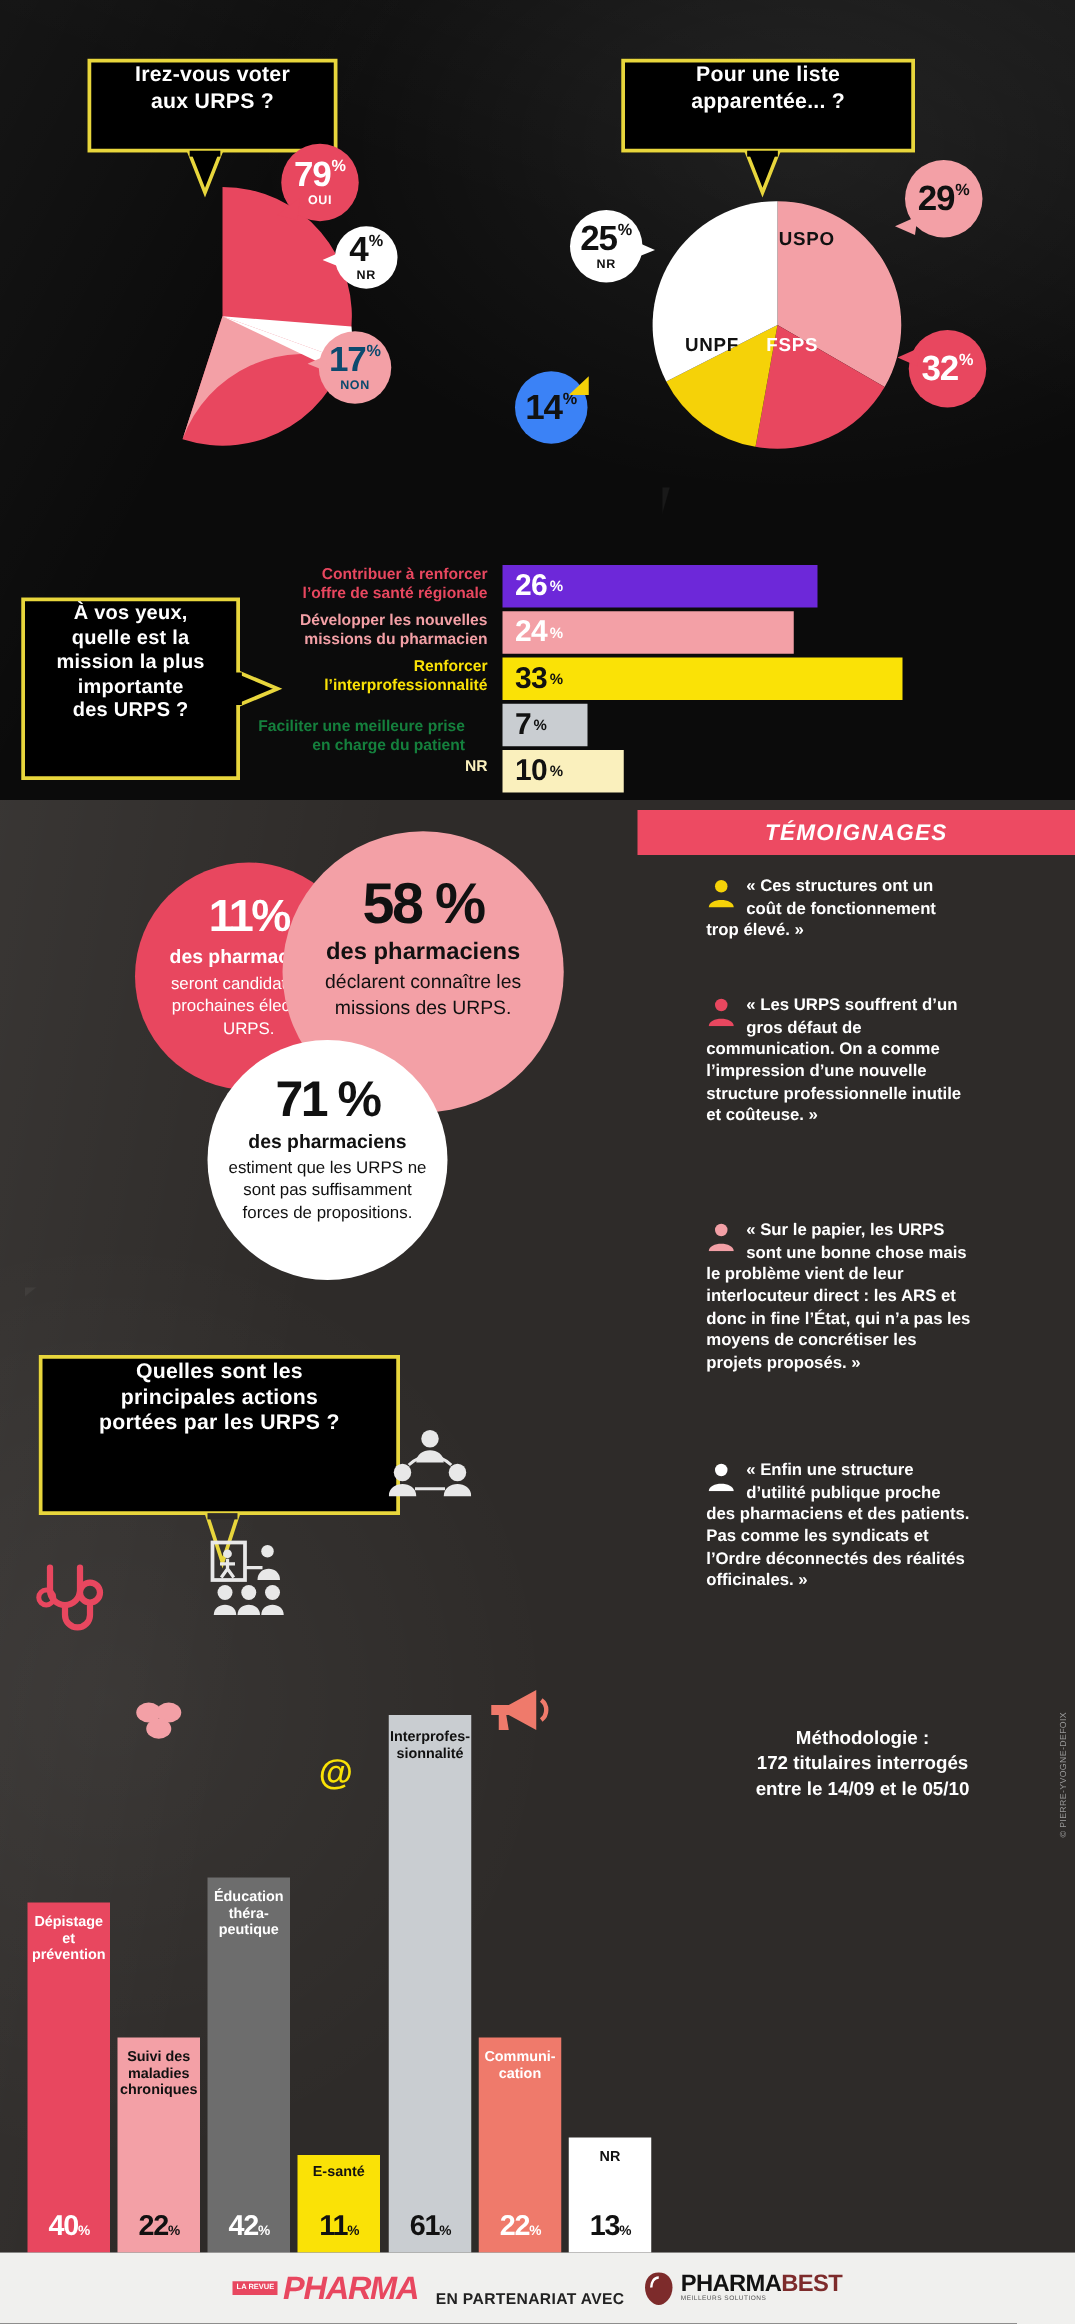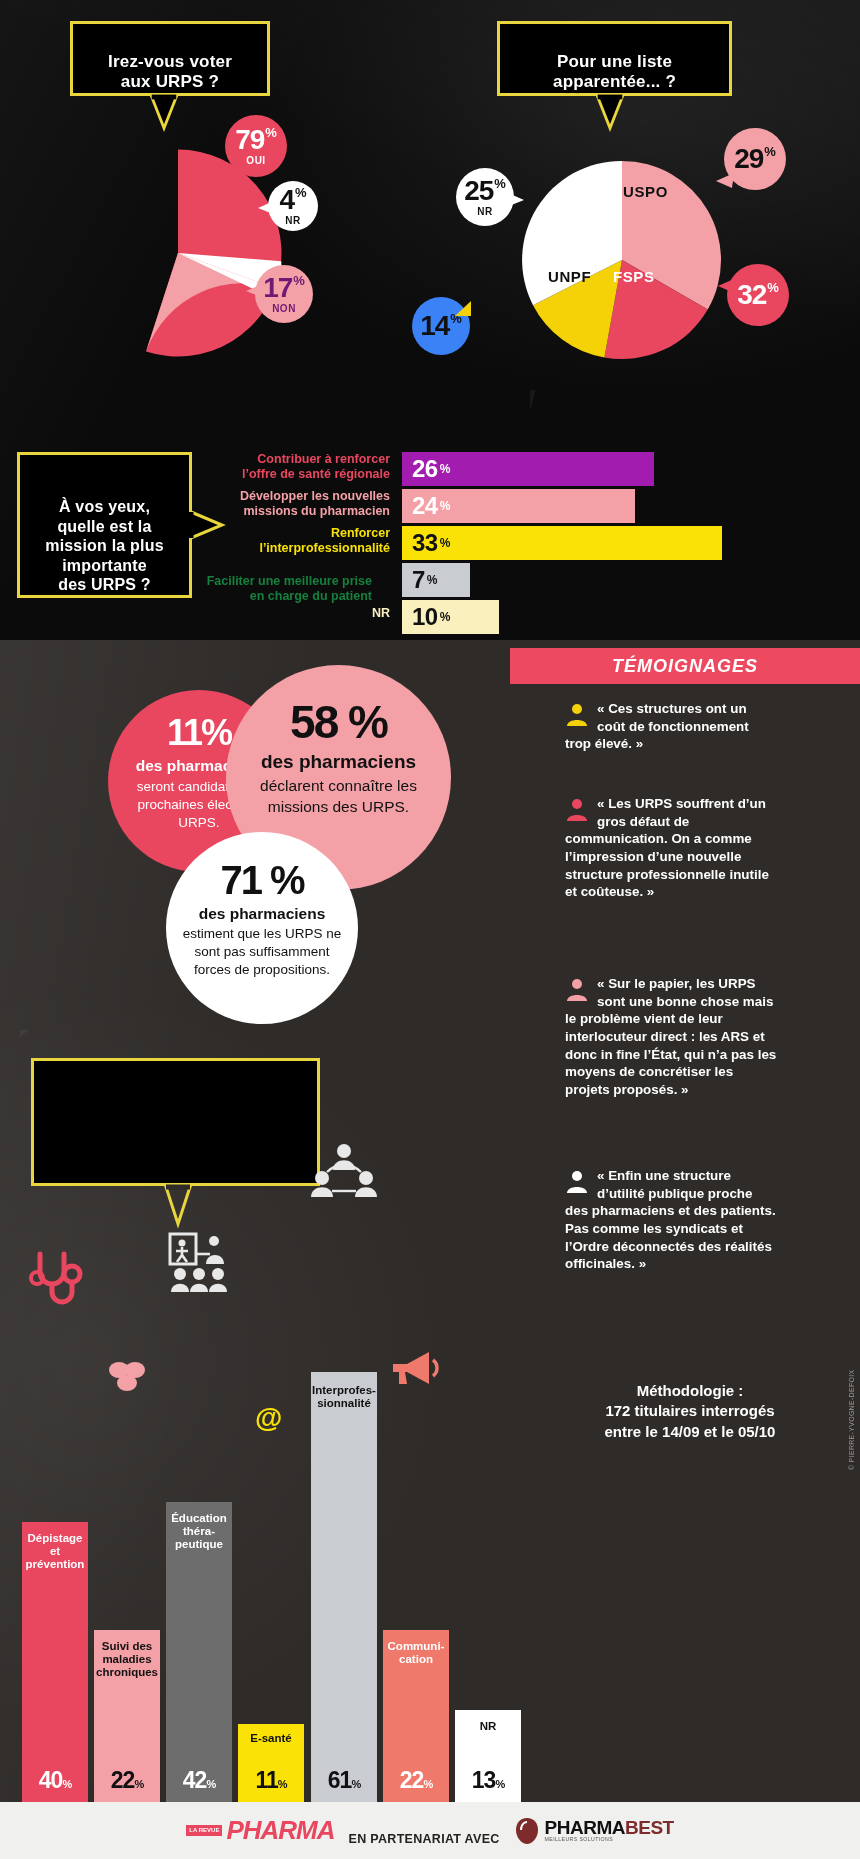--- a/index.html
+++ b/index.html
@@ -55,23 +55,24 @@
   }
   .footer-band {
     position:absolute; left:0; top:1802px; width:860px; height:57px;
     background:#f0f0ee; display:flex; align-items:center; justify-content:center; gap:14px;
   }
 
   
   .callout {
     position:absolute; border:3px solid #e8d63c; background:#000;
     color:#fff; font-weight:bold; text-align:center;
-    display:flex; align-items:flex-end; justify-content:center;
+    display:flex; align-items:flex-start; justify-content:center;
     line-height:1.22; letter-spacing:.2px;
     text-shadow: 2px 2px 3px rgba(0,0,0,.8);
+    margin-top: 26px;
   }
   .callout .tail {
     position:absolute; width:30px; height:34px; overflow:visible;
   }
 
   
   .bubble {
     position:absolute; border-radius:50%;
     display:flex; flex-direction:column; align-items:center; justify-content:center;
     font-weight:bold; line-height:1;
@@ -176,21 +177,21 @@
     <div class="row">
       <span class="num">4</span>
       <span class="pct">%</span>
     </div>
     <span class="lbl">NR</span>
   </div>
   <svg style="position:absolute;left:258px;top:200px;" width="16" height="16" viewBox="0 0 16 16">
       <path d="M16 1 L0 8 L15 14 Z" fill="#fff"></path>
     </svg>
 
-  <div class="bubble" style="left:255px; top:265px; width:58px; height:58px; background:#f3a0a6; color:#701a75;">
+  <div class="bubble" style="left:255px; top:265px; width:58px; height:58px; background:#f3a0a6; color:#0c4a6e;">
     <div class="row">
       <span class="num">17</span>
       <span class="pct">%</span>
     </div>
     <span class="lbl">NON</span>
   </div>
   <svg style="position:absolute;left:246px;top:283px;" width="16" height="16" viewBox="0 0 16 16">
       <path d="M16 1 L0 8 L15 14 Z" fill="#f3a0a6"></path>
     </svg>
 
@@ -269,21 +270,21 @@
       <path d="M1 2 L1 28" stroke="#000" stroke-width="5"></path>
     </svg>
   </div>
 
   <div>
 
     <div class="hbar-label" style="left:200px; top:452px; width:190px; color:#e8475f;">
       <div>Contribuer à renforcer</div>
       <div>l’offre de santé régionale</div>
     </div>
-    <div class="hbar" style="left:402px; top:452px; width:252px; background:#a21caf; color:#fff;">
+    <div class="hbar" style="left:402px; top:452px; width:252px; background:#6d28d9; color:#fff;">
       <span class="v">26</span>
       <span class="p">%</span>
     </div>
 
     <div class="hbar-label" style="left:200px; top:489px; width:190px; color:#f3a0a6;">
       <div>Développer les nouvelles</div>
       <div>missions du pharmacien</div>
     </div>
     <div class="hbar" style="left:402px; top:489px; width:233px; background:#f3a0a6; color:#fff;">
       <span class="v">24</span>
@@ -371,20 +372,23 @@
     <div class="l2" style="font-size:15.5px; width:185px; margin-top:3px;">déclarent connaître les missions des URPS.</div>
   </div>
 
   <div class="circ" style="left:166px; top:832px; width:192px; height:192px; background:#ffffff; color:#111; padding-top:26px;">
     <div class="big" style="font-size:40px;">71 %</div>
     <div class="l1" style="font-size:15.5px; margin-top:2px;">des pharmaciens</div>
     <div class="l2" style="font-size:13.5px; width:160px; margin-top:2px;">estiment que les URPS ne sont pas suffisamment forces de propositions.</div>
   </div>
 
   <div class="callout" style="left:31px; top:1058px; width:289px; height:128px; font-size:17px;">
+    <span style="white-space:pre-line;">Quelles sont les
+principales actions
+portées par les URPS ?</span>
     <svg class="tail" style="left:130px; top:125px; width:30px; height:40px;" viewBox="0 0 30 40">
       <path d="M2 1 L26 1 L14 38 Z" fill="none" stroke="#e8d63c" stroke-width="3"></path>
       <path d="M2 1 L26 1" stroke="#2e2b29" stroke-width="5"></path>
     </svg>
   </div>
 
   <div style="position:absolute; left:0; top:1190px; width:540px; height:612px;">
 
     <svg style="position:absolute; left:26px; top:60px;" width="58" height="62" viewBox="0 0 58 62">
       <path d="M14 4 L14 22 a12 12 0 0 0 24 0 L38 4" fill="none" stroke="#e8475f" stroke-width="5" stroke-linecap="round"></path>

